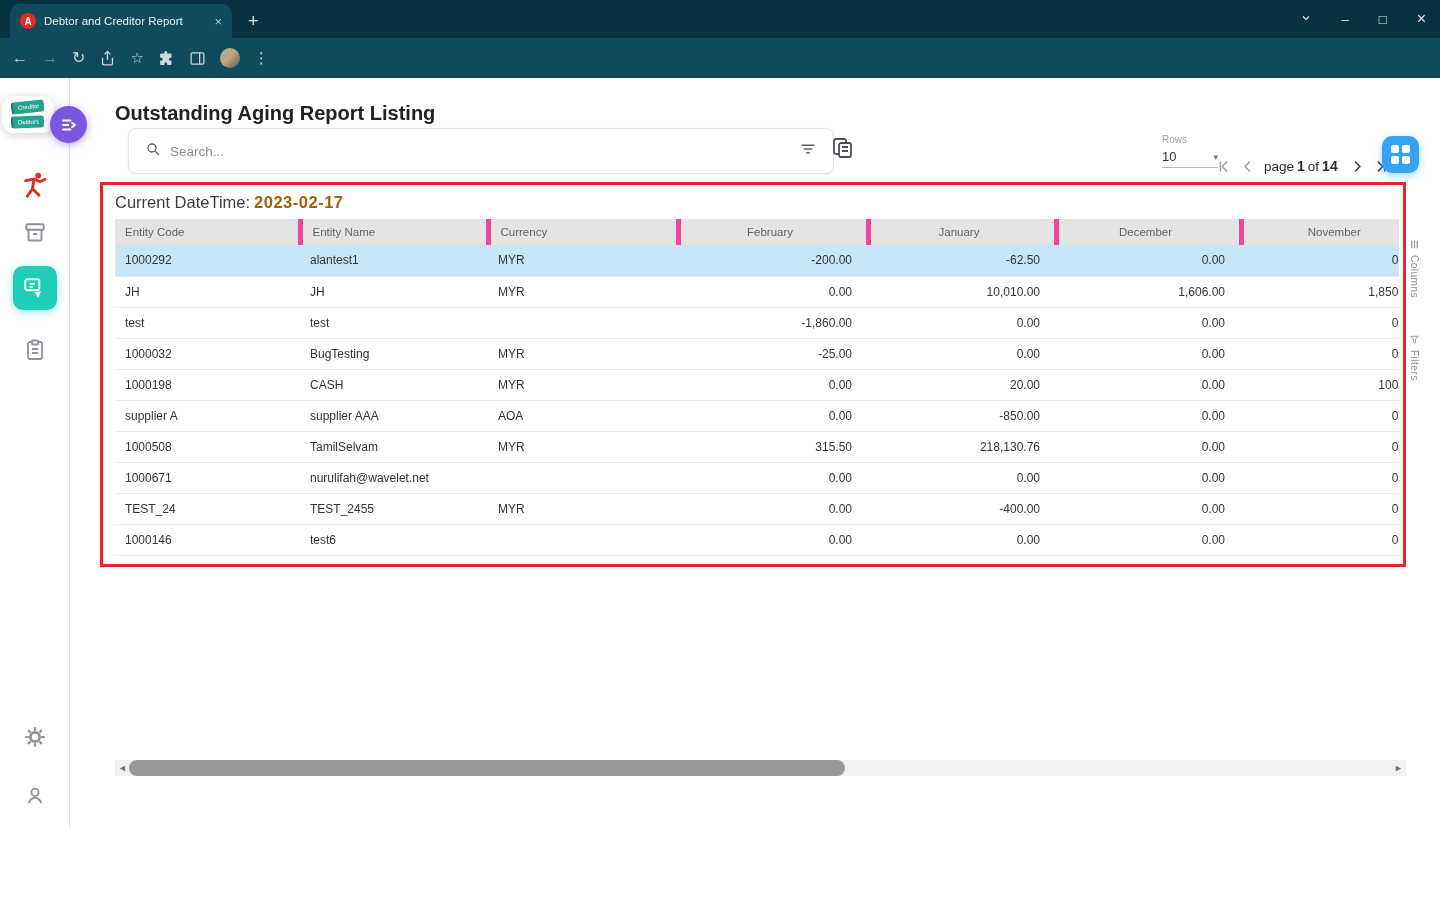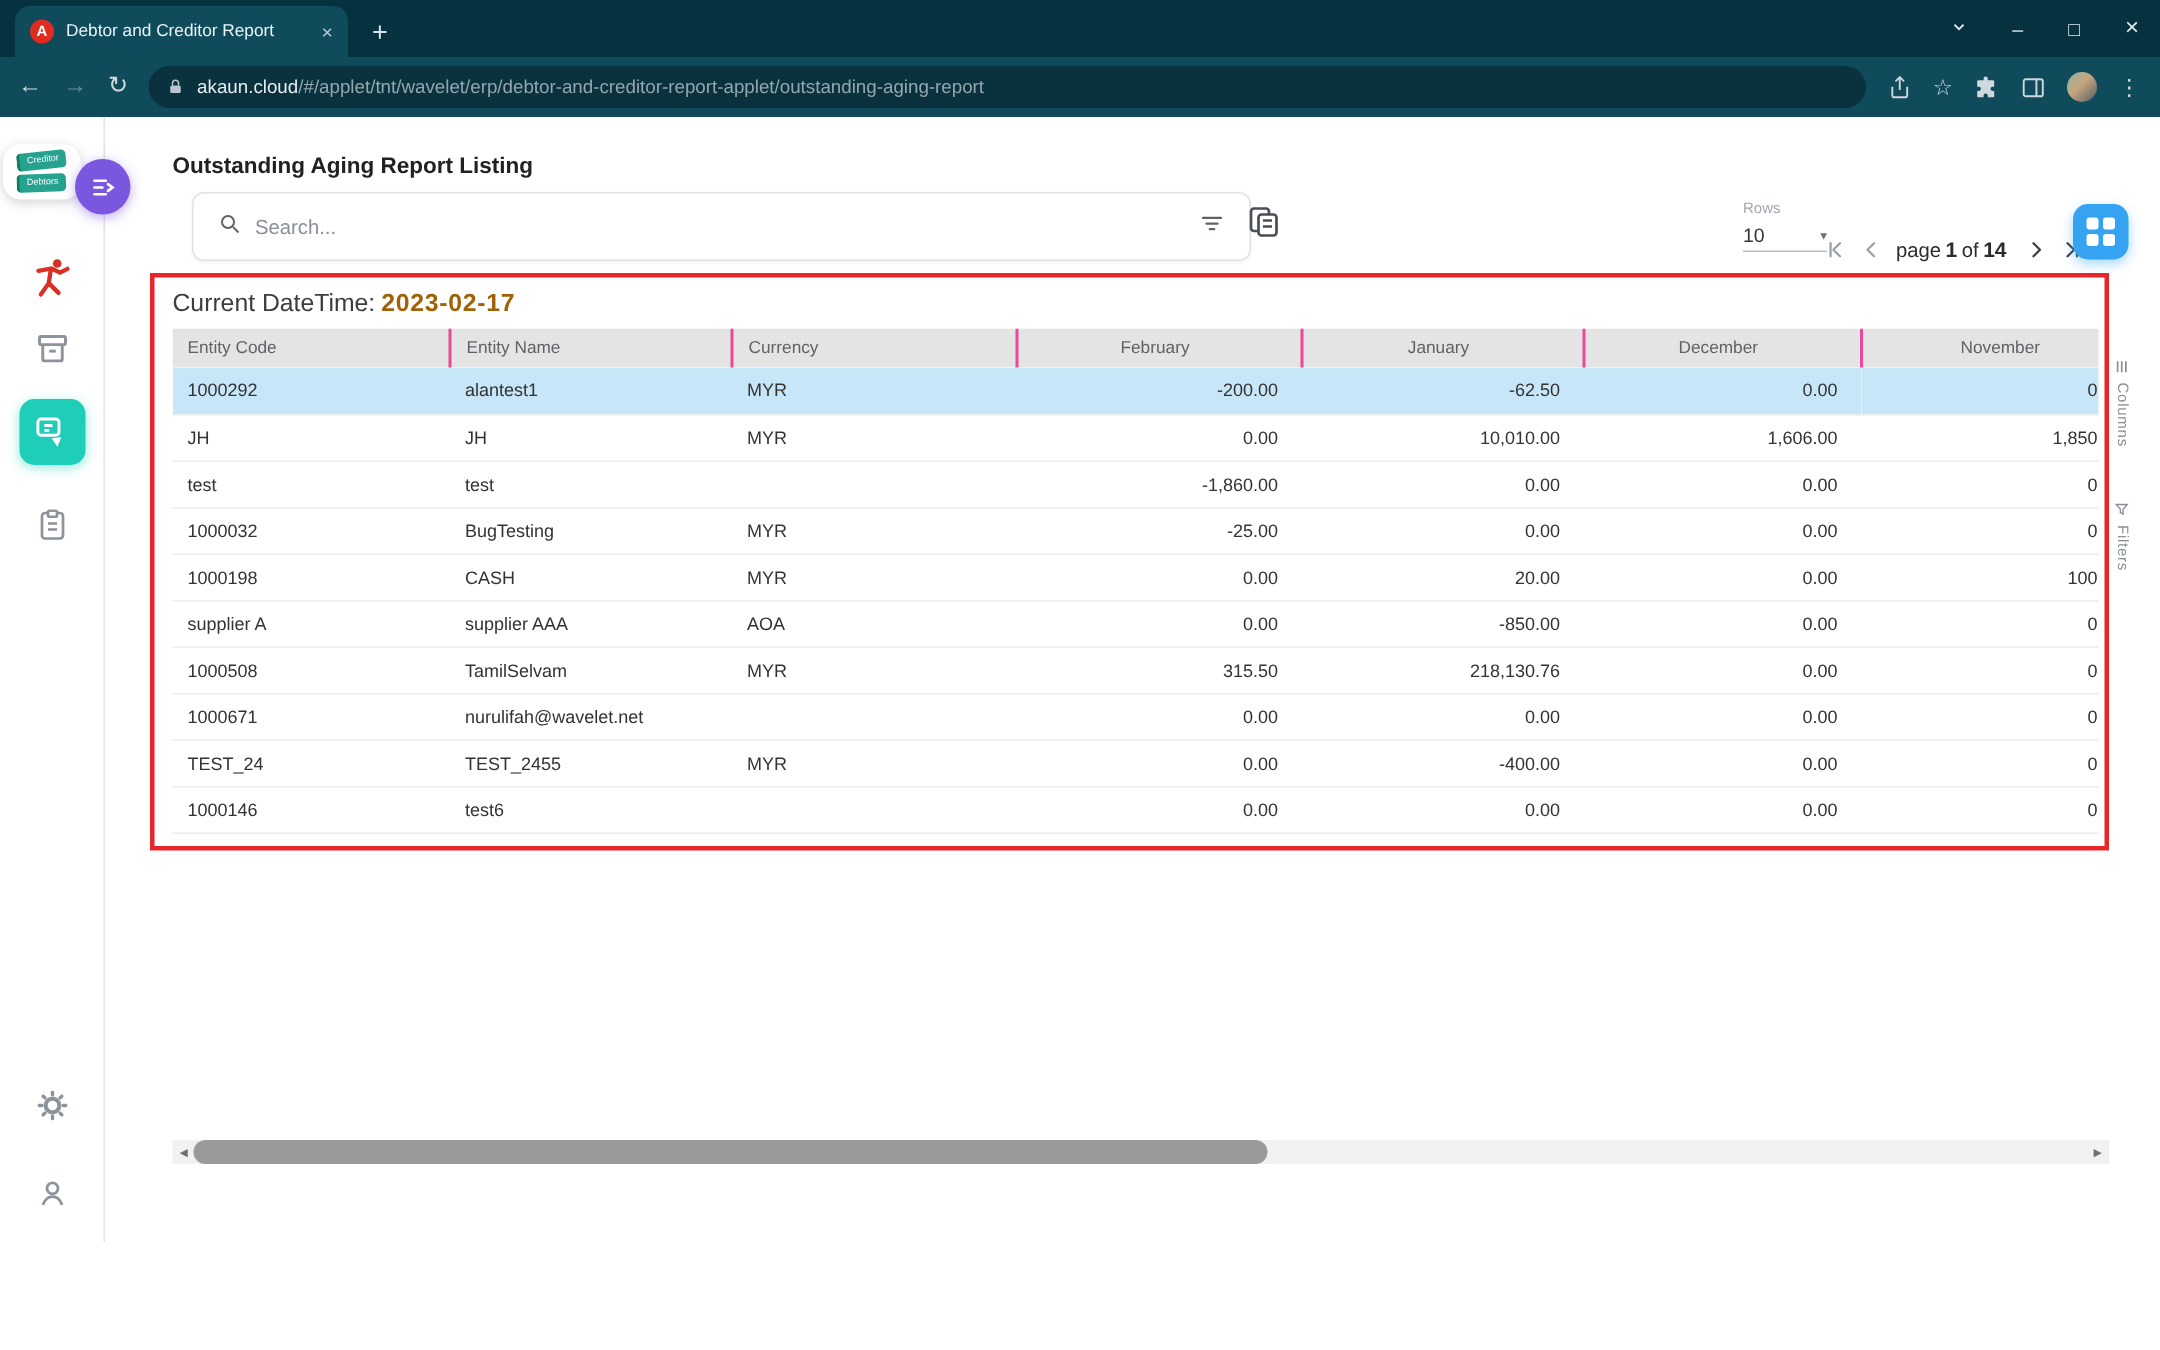--- a/index.html
+++ b/index.html
@@ -46,21 +46,21 @@
   .si-person { top:706px; }
 
   .launcher { position:absolute; left:2px; top:18px; z-index:6; display:flex; align-items:center; }
   .sticker { width:52px; background:#fff; border-radius:12px; box-shadow:0 2px 8px rgba(0,0,0,.18); padding:5px 4px; display:flex; flex-direction:column; gap:3px; align-items:center; }
   .mini-tag { background:#25a38e; color:#fff; font-size:6px; line-height:1; padding:3px 5px; border-radius:3px; border-left:2px solid #0e7c6a; }
   .mini-tag.t1 { transform:rotate(-6deg); }
   .mini-tag.t2 { transform:rotate(-2deg); }
   .launcher-btn { position:absolute; left:48px; top:10px; width:37px; height:37px; border-radius:50%; background:#7b57e0; box-shadow:0 2px 8px rgba(123,87,224,.5); display:flex; align-items:center; justify-content:center; }
 
   .main { flex:1; position:relative; }
-  .page-title { position:absolute; left:45px; top:24px; font-size:15px; font-weight:600; color:#202124; }
+  .page-title { position:absolute; left:45px; top:24px; font-size:20px; font-weight:600; color:#202124; }
 
   .search-box { position:absolute; left:58px; top:50px; width:706px; height:46px; background:#fff; border:1px solid #e2e2e2; border-radius:8px; box-shadow:0 1px 3px rgba(0,0,0,.05); display:flex; align-items:center; padding:0 16px; gap:9px; }
   .search-box input { flex:1; border:none; outline:none; font-size:13.5px; color:#555; font-family:"Liberation Sans",sans-serif; background:transparent; }
   .search-box input::placeholder { color:#8a8f98; }
   .view-toggle { position:absolute; left:760px; top:58px; }
 
   .rows-box { position:absolute; left:1092px; top:56px; width:56px; }
   .rows-label { font-size:10px; color:#a0a6ad; margin-bottom:4px; }
   .rows-select { display:flex; align-items:center; justify-content:space-between; border-bottom:1px solid #b9bfc6; padding-bottom:3px; font-size:13px; color:#333; }
   .rows-caret { font-size:9px; color:#6b7177; }
@@ -73,21 +73,21 @@
   .grid-glyph { display:grid; grid-template-columns:8px 8px; grid-template-rows:8px 8px; gap:3px; }
   .grid-glyph div { background:#fff; border-radius:2px; }
 
   
   .redbox { position:absolute; left:30px; top:104px; width:1306px; height:385px; border:3px solid #e8252a; background:#fff; }
   .datetime { padding:8px 0 7px 12px; font-size:16.5px; color:#3d3d3d; font-weight:500; }
   .dt-value { color:#a16207; font-weight:700; letter-spacing:.5px; margin-left:4px; }
 
   .table-wrap { margin-left:12px; width:1284px; overflow:hidden; }
   table { border-collapse:collapse; width:1316px; table-layout:fixed; }
-  thead th { height:26px; background:#e4e4e4; font-weight:400; color:#5f6368; font-size:11.5px; text-align:left; padding:0 10px; border-right:2px solid #ec4899; white-space:nowrap; }
+  thead th { height:26px; background:#e4e4e4; font-weight:400; color:#5f6368; font-size:11.5px; text-align:left; padding:0 10px; border-right:5px solid #ec4899; white-space:nowrap; }
   thead th:last-child { border-right:none; }
   thead th.num { text-align:center; padding-right:16px;margin-top:20px; }
   tbody td { height:31px; font-size:12px; color:#333; padding:0 10px; border-bottom:1px solid #ececec; white-space:nowrap; overflow:hidden; }
   tbody td.num { text-align:right; padding-right:16px; }
   tr.hl td { background:#c7e6f8; }
 
   .side-tabs { position:absolute; left:1303px; top:52px; width:17px; background:#fff; display:flex; flex-direction:column; gap:36px; padding:2px 0; }
   .side-tab { display:flex; flex-direction:column; align-items:center; gap:5px; color:#8a8f98; }
   .vlabel { writing-mode:vertical-rl; font-size:10px; letter-spacing:.5px; }
 
@@ -116,29 +116,20 @@
       <span>–</span>
       <span>□</span>
       <span style="font-size:16px">×</span>
     </div>
   </div>
 
   <div class="chrome-toolbar">
     <span class="nav-ic">←</span>
     <span class="nav-ic fwd">→</span>
     <span class="nav-ic">↻</span>
-    <div class="address-bar">
-      <span class="tb-ic">
-        <svg width="12" height="12" viewBox="0 0 24 24">
-            <rect x="5" y="10" width="14" height="10" rx="2" fill="#b9c6cb"></rect>
-            <path d="M8 10V7a4 4 0 0 1 8 0v3" fill="none" stroke="#b9c6cb" stroke-width="2"></path>
-          </svg>
-      </span>
-      <span style="white-space:nowrap"><span class="addr-host">akaun.cloud</span><span class="addr-path">/#/applet/tnt/wavelet/erp/debtor-and-creditor-report-applet/outstanding-aging-report</span></span>
-    </div>
     <span class="tb-ic">
       <svg width="17" height="17" viewBox="0 0 24 24" fill="none" stroke="#cfd8dc" stroke-width="1.8">
           <path d="M12 14V3"></path>
           <path d="M8 6l4-4 4 4"></path>
           <path d="M5 11v8a2 2 0 0 0 2 2h10a2 2 0 0 0 2-2v-8"></path>
         </svg>
     </span>
     <span class="tb-star">☆</span>
     <span class="tb-ic">
       <svg width="17" height="17" viewBox="0 0 24 24" fill="#cfd8dc">

